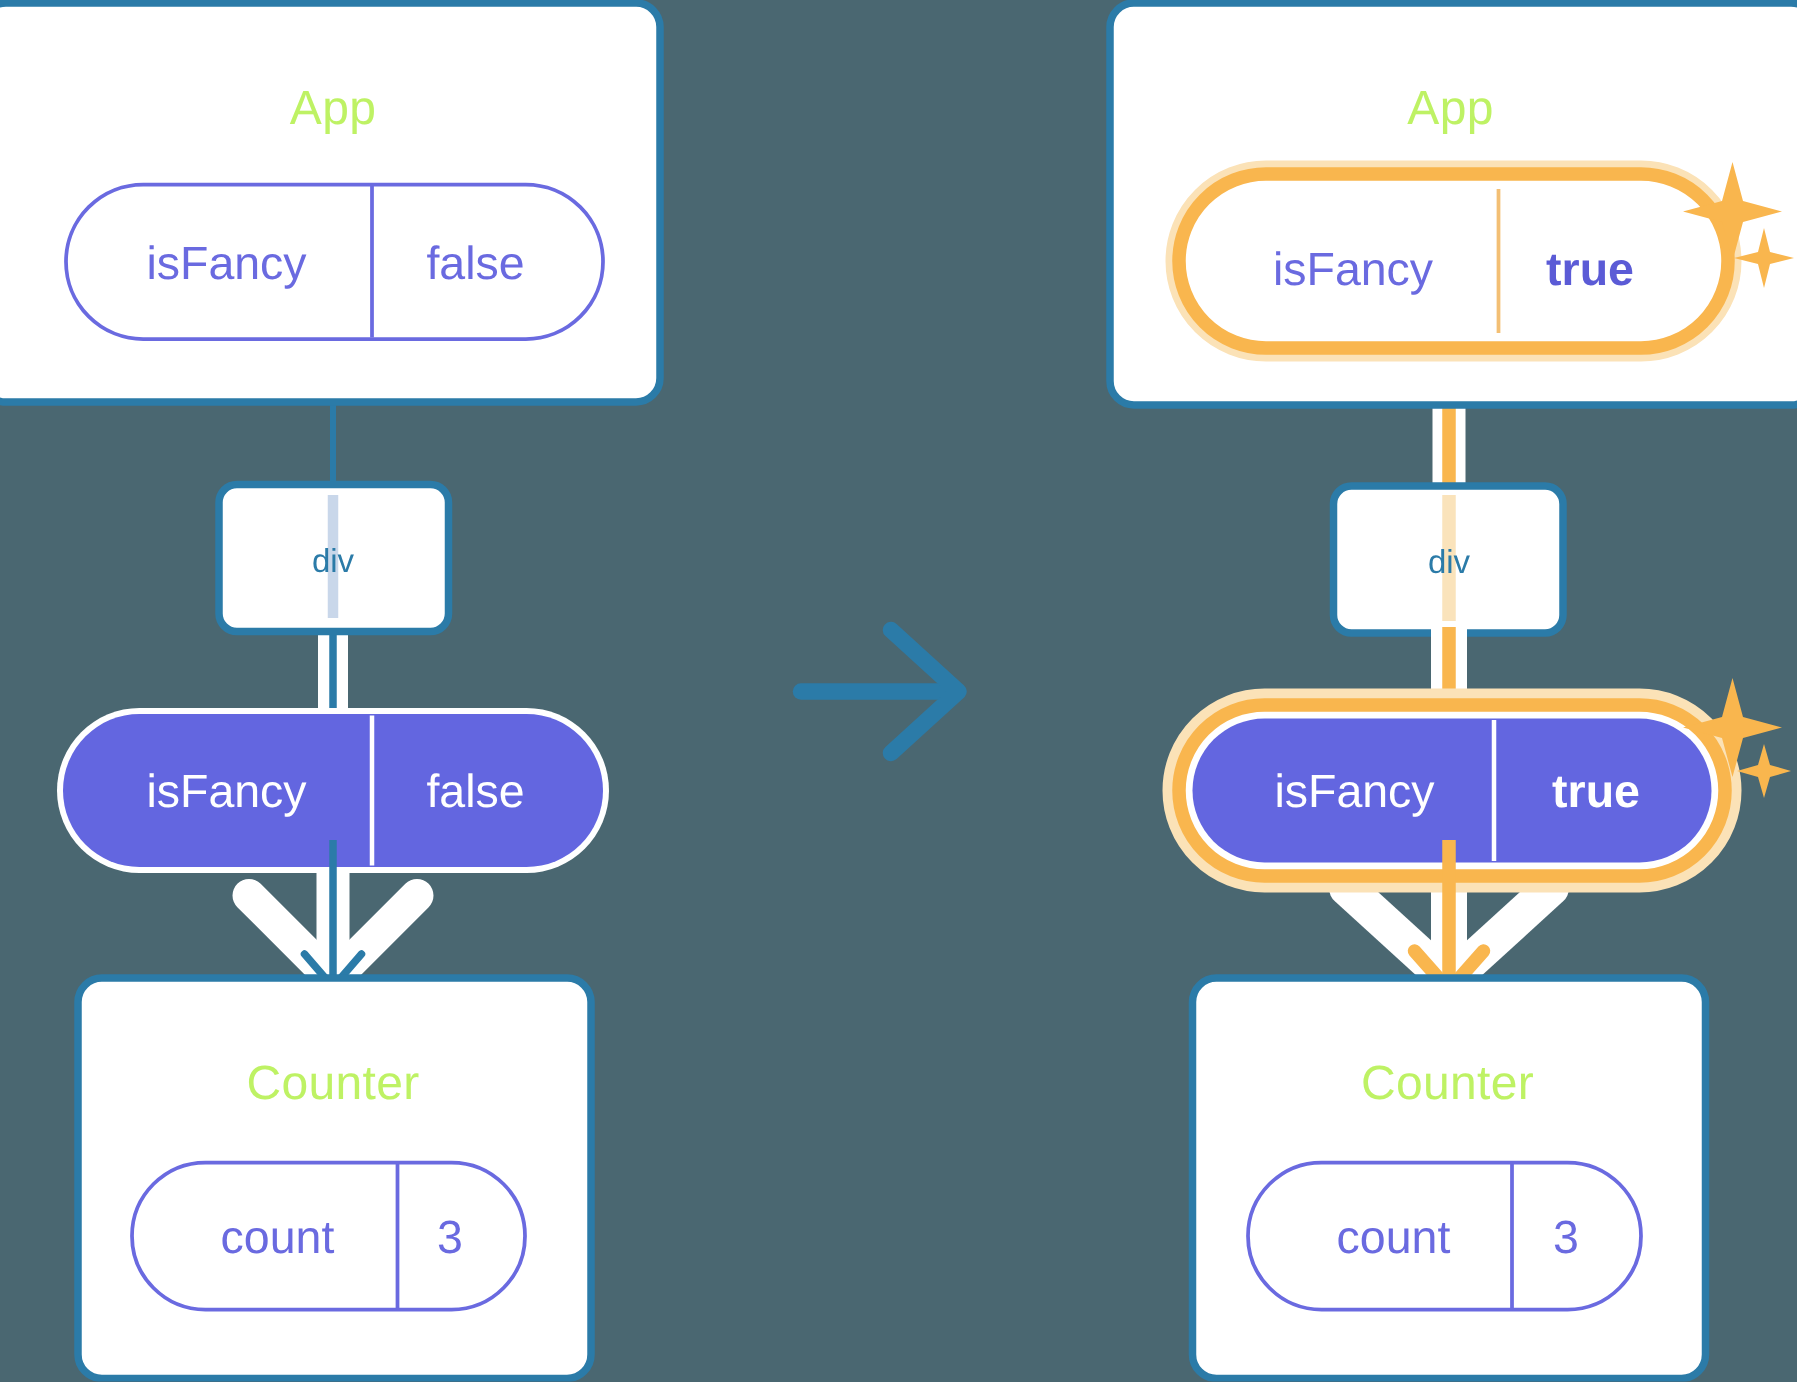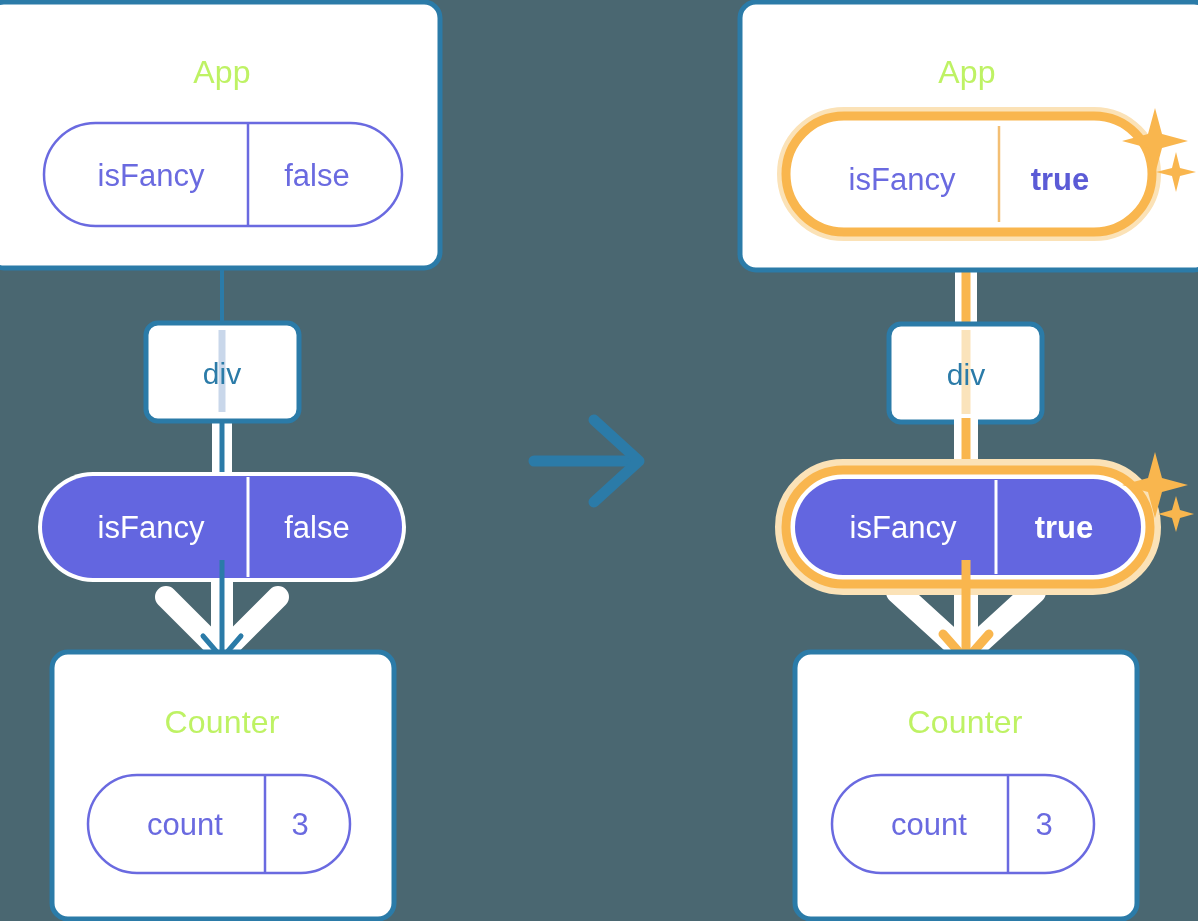--- a/index.html
+++ b/index.html
@@ -18,21 +18,21 @@
     font-family:"Liberation Sans", sans-serif;
   }
   .component-title{
     color:#bef264;
     font-size:32px;
     letter-spacing:.2px;
     transform:translate(-50%,-50%);
   }
   .tag-title{
     color:#2b7ba8;
-    font-size:30px;
+    font-size:22px;
     transform:translate(-50%,-50%);
   }
   .pill-key-outline{
     color:#6a6ae0;
     font-size:31px;
     transform:translate(-50%,-50%);
   }
   .pill-val-outline{
     color:#6a6ae0;
     font-size:31px;

